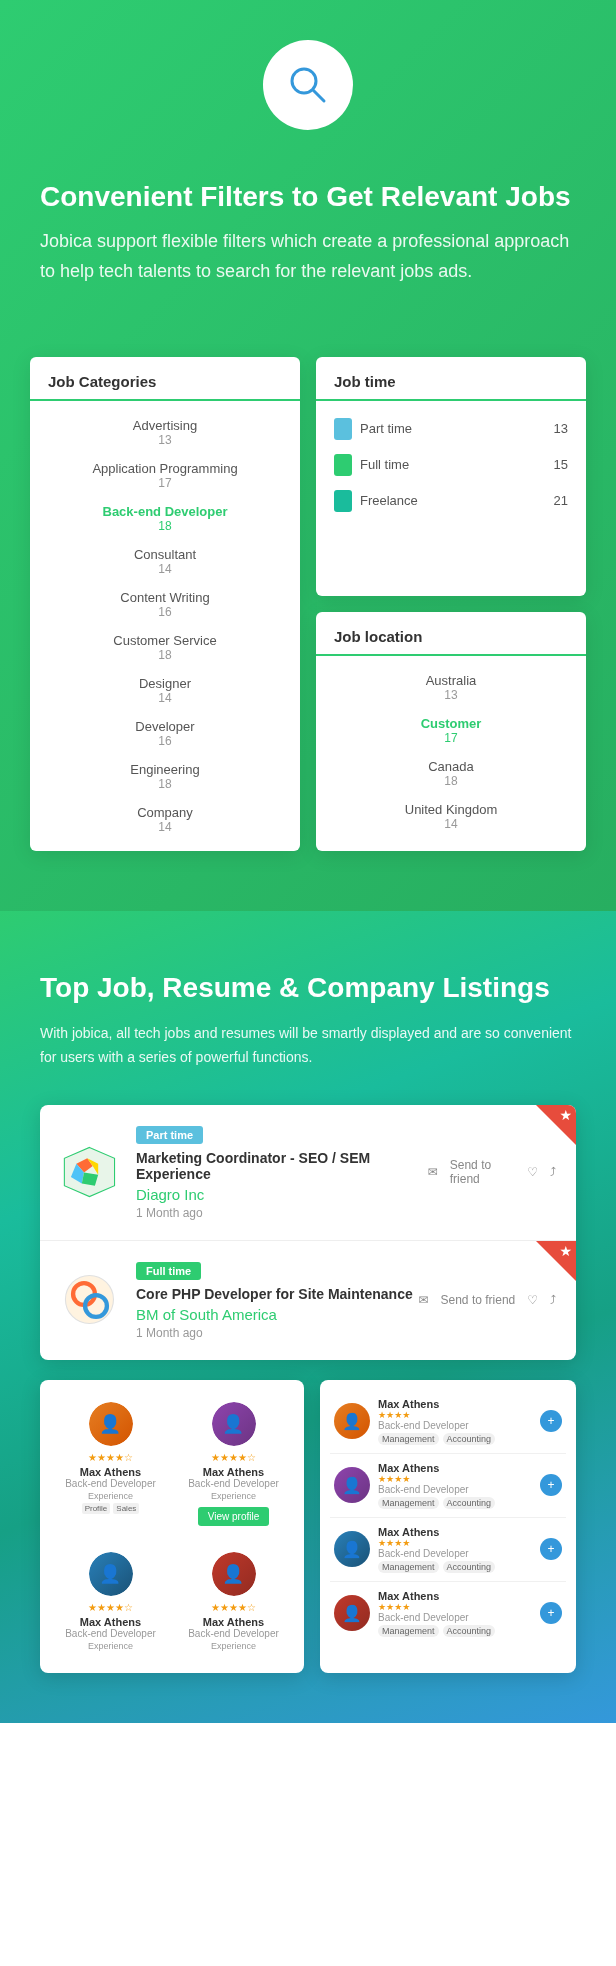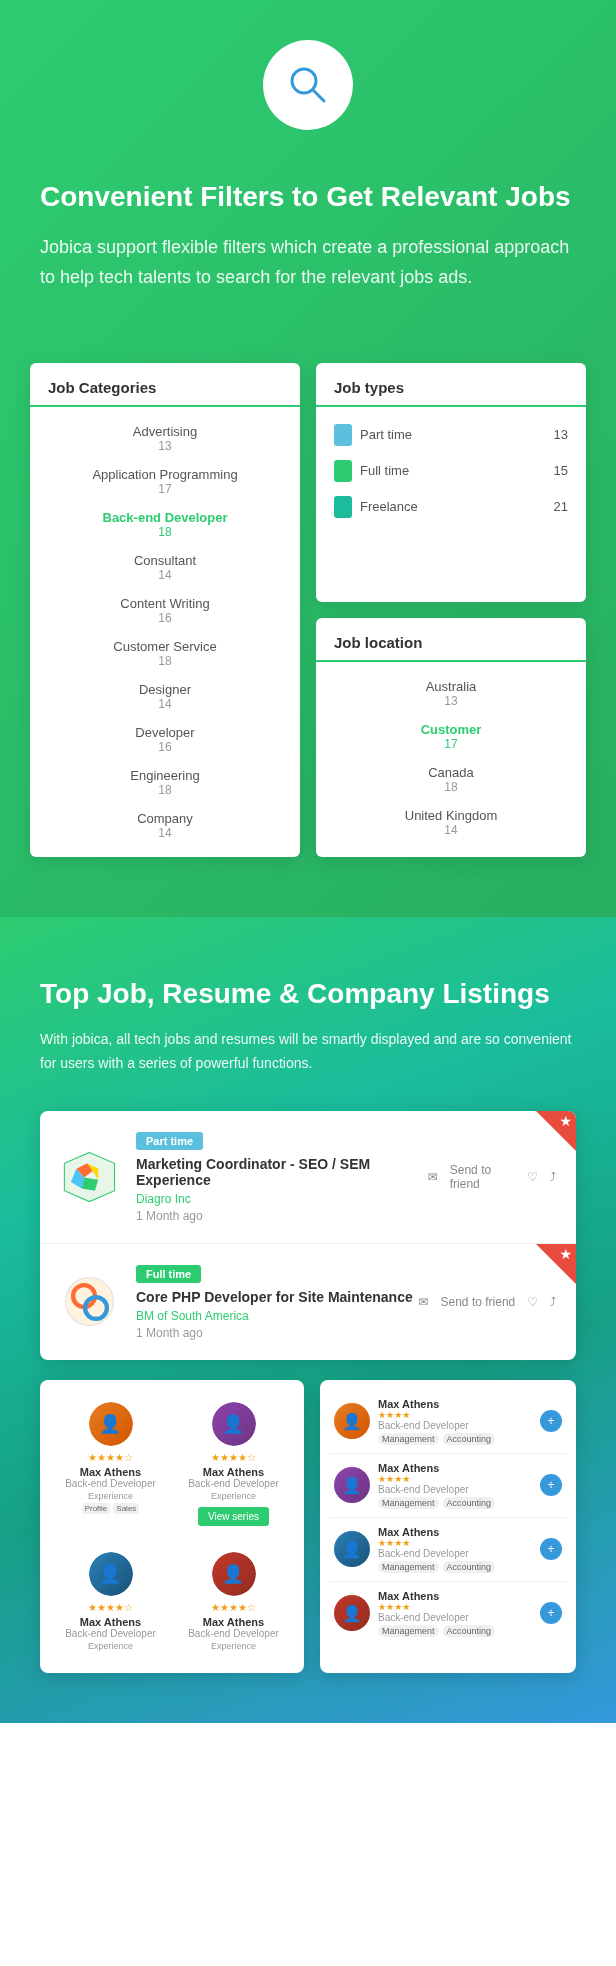--- a/index.html
+++ b/index.html
@@ -15,21 +15,21 @@
     .search-icon-top {
       display: flex; justify-content: center; padding: 40px 0 20px 0;
     }
     .search-icon-circle {
       width: 90px; height: 90px; background: #fff; border-radius: 50%;
       display: flex; align-items: center; justify-content: center;
     }
     .search-icon-circle svg { width: 48px; height: 48px; }
 
     .green-content { padding: 30px 40px 40px 40px; }
-    .green-title { color: #fff; font-size: 28px; font-weight: 800; line-height: 1.2; margin-bottom: 18px; }
+    .green-title { color: #fff; font-size: 28px; font-weight: 800; line-height: 1.2; margin-bottom: 12px; }
     .green-desc { color: rgba(255,255,255,0.9); font-size: 18px; line-height: 1.7; }
 
     
     .cards-row {
       display: flex; gap: 16px; padding: 0 30px 0 30px; margin-top: 30px;
     }
 
     .card {
       background: #fff; border-radius: 6px; box-shadow: 0 4px 20px rgba(0,0,0,0.1);
       overflow: hidden; flex: 1;
@@ -91,21 +91,21 @@
     .job-logo { width: 60px; height: 60px; margin-right: 16px; flex-shrink: 0; }
 
     .job-badge {
       display: inline-block; padding: 3px 10px; border-radius: 3px;
       font-size: 11px; font-weight: 600; color: #fff; margin-bottom: 6px;
     }
     .badge-part { background: #5bc0de; }
     .badge-full { background: #2ecc71; }
 
     .job-title-text { font-size: 14px; font-weight: 600; color: #333; margin-bottom: 4px; }
-    .job-company { color: #2ecc71; font-size: 12px; margin-bottom: 3px; }
+    .job-company { color: #2ecc71; font-size: 15px; margin-bottom: 3px; }
     .job-time { color: #999; font-size: 12px; }
 
     .job-actions {
       margin-left: auto; display: flex; align-items: center; gap: 12px; font-size: 12px; color: #888;
     }
     .job-corner-badge {
       position: absolute; top: 0; right: 0; width: 0; height: 0;
       border-style: solid; border-width: 0 40px 40px 0;
       border-color: transparent #e74c3c transparent transparent;
     }
@@ -247,21 +247,21 @@
           <span>Company</span>
           <span class="count">14</span>
         </div>
       </div>
     </div>
 
     <div class="right-cards">
 
       <div class="card">
         <div class="card-header">
-          <span class="card-title">Job types</span>
+          <span class="card-title">Job time</span>
         </div>
         <div class="card-body">
           <div class="job-type-row">
             <div class="job-type-left">
               <span class="job-type-icon icon-blue"></span>
               <span>Part time</span>
             </div>
             <span class="count">13</span>
           </div>
           <div class="job-type-row">
@@ -386,21 +386,21 @@
         </div>
 
         <div class="resume-item">
           <div class="resume-avatar">
             <div class="avatar-placeholder avatar-2">👤</div>
           </div>
           <div class="stars">★★★★☆</div>
           <div class="resume-name">Max Athens</div>
           <div class="resume-role">Back-end Developer</div>
           <div style="font-size:9px;color:#999;margin-top:2px;">Experience</div>
-          <button class="view-profile-btn">View series</button>
+          <button class="view-profile-btn">View profile</button>
         </div>
 
         <div class="resume-item">
           <div class="resume-avatar">
             <div class="avatar-placeholder avatar-3">👤</div>
           </div>
           <div class="stars">★★★★☆</div>
           <div class="resume-name">Max Athens</div>
           <div class="resume-role">Back-end Developer</div>
           <div style="font-size:9px;color:#999;margin-top:2px;">Experience</div>

